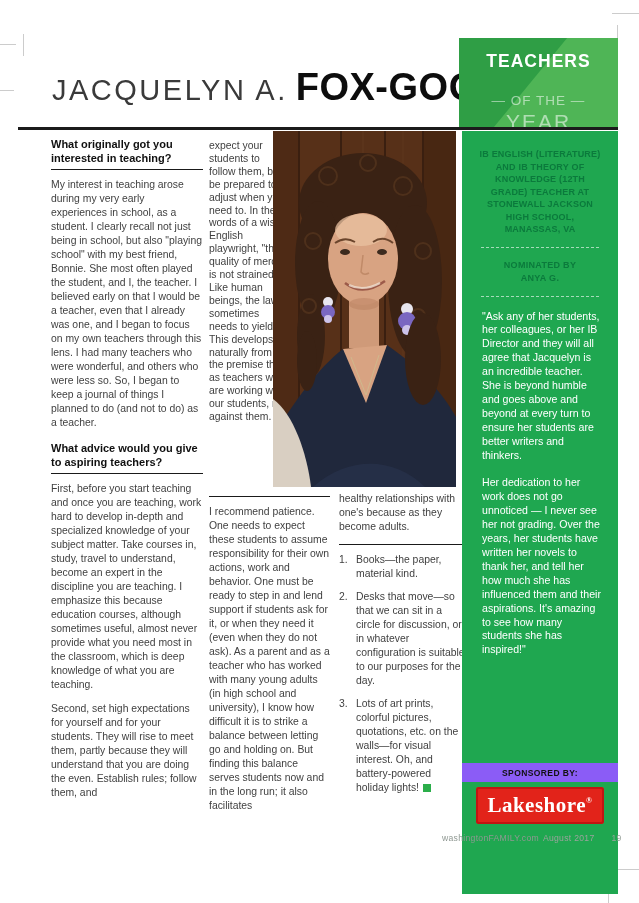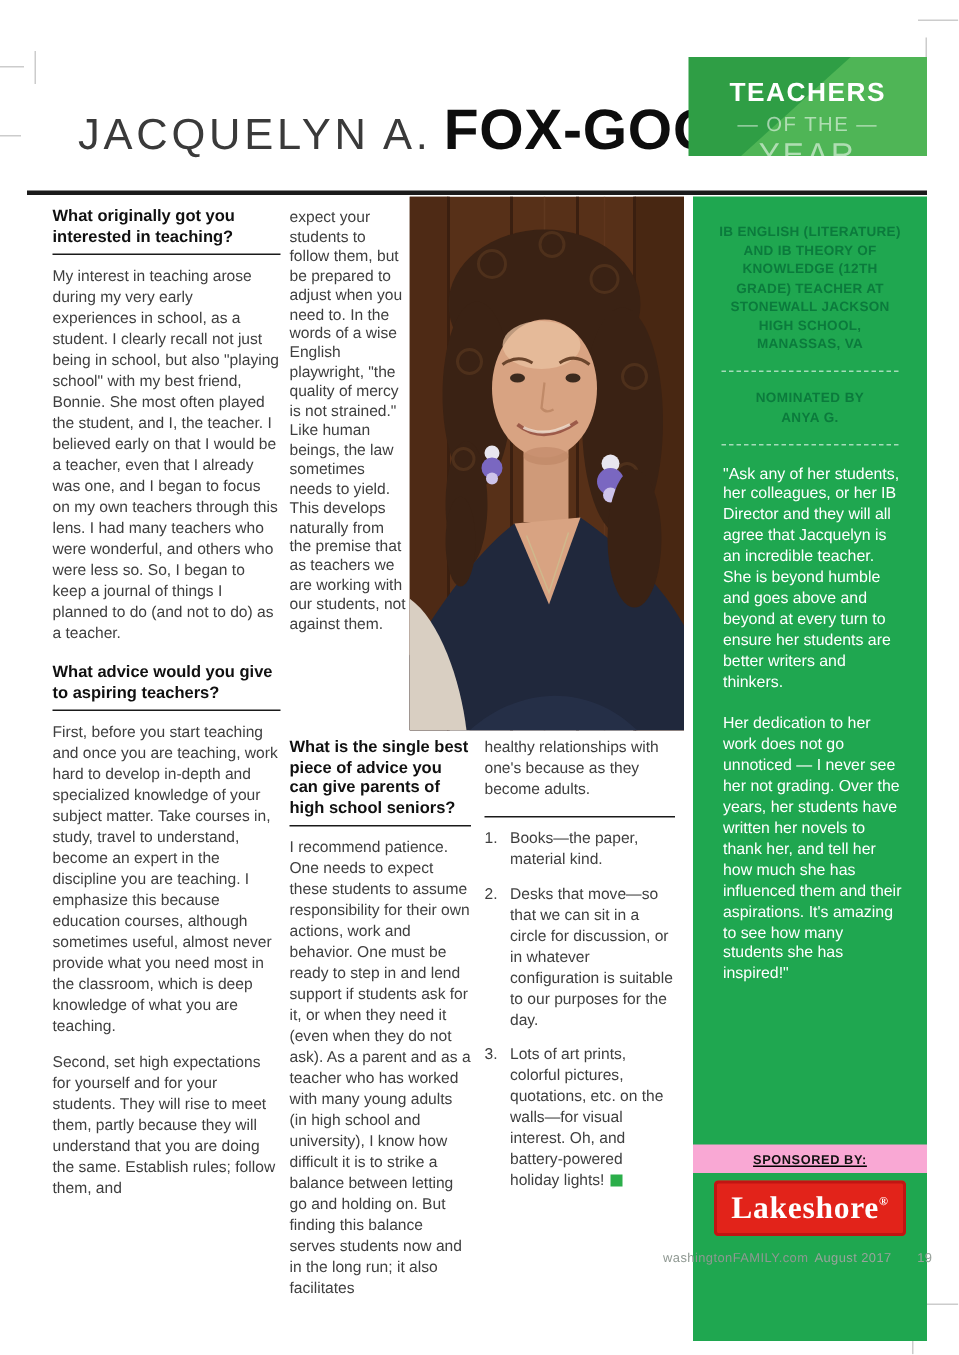--- a/index.html
+++ b/index.html
@@ -10,30 +10,30 @@
   .crop{position:absolute;background:#cccccc;}
 
   
   .name{position:absolute;left:52px;top:66px;display:flex;align-items:baseline;white-space:nowrap;justify-content:flex-end;}
   .name-light{font-size:29px;font-weight:300;letter-spacing:2.5px;color:#3a3a3a;}
   .name-bold{font-size:38px;font-weight:800;letter-spacing:0.5px;color:#0d0d0d;margin-left:8px;}
 
   .rule{position:absolute;left:18px;top:127px;width:600px;height:3px;background:#1b1b1b;}
 
   
-  .banner{position:absolute;left:459px;top:38px;width:159px;height:66px;background:#2F9E45;overflow:hidden;text-align:center;}
+  .banner{position:absolute;left:459px;top:38px;width:159px;height:89px;background:#2F9E45;overflow:hidden;text-align:center;}
   .banner .light{position:absolute;left:0;top:0;width:100%;height:100%;
       background:#4FB556;clip-path:polygon(22% 100%,68% 0,100% 0,100% 100%);}
   .banner .txt{position:relative;z-index:2;padding-top:13px;}
   .banner-top{color:#ffffff;font-weight:800;font-size:17.5px;letter-spacing:1px;}
-  .banner-mid{color:rgba(255,255,255,0.55);font-weight:400;font-size:13.5px;letter-spacing:1px;margin-top:3px;}
+  .banner-mid{color:rgba(255,255,255,0.55);font-weight:400;font-size:13.5px;letter-spacing:1px;margin-top:21px;}
   .banner-bot{color:rgba(255,255,255,0.55);font-weight:400;font-size:21px;letter-spacing:2px;margin-top:2px;}
 
   
-  .col{position:absolute;color:#3f3f3f;font-size:10.4px;line-height:14px;}
+  .col{position:absolute;color:#3f3f3f;font-size:10.4px;line-height:14px;margin-left:16px;}
   .col h3{margin:12px 0 0 0;font-size:11px;line-height:13.5px;color:#101010;font-weight:700;}
   .col h3:first-child{margin-top:0;}
   .hu{border:none;border-top:1.5px solid #1a1a1a;margin:4px 0 8px 0;}
   .col p{margin:0 0 10px 0;}
   .col1{left:35px;top:138px;width:152px;}
   .col2t{left:193px;top:140px;width:78px;line-height:12.9px;}
   .col2b{left:193px;top:492px;width:121px;}
   .col3{left:323px;top:492px;width:127px;}
   .li{display:grid;grid-template-columns:17px 1fr;margin-bottom:9px;}
   .endmark{display:inline-block;width:8px;height:8px;background:#2BAE4A;margin-left:4px;vertical-align:-1px;}
@@ -43,22 +43,22 @@
 
   
   .sidebar{position:absolute;left:462px;top:131px;width:156px;height:763px;background:#1FA750;}
   .sb-role{margin:17px auto 0 auto;width:126px;text-align:center;color:#0B7A3C;
            font-weight:700;font-size:9px;line-height:12.5px;letter-spacing:0.2px;}
   .sb-div{border:none;border-top:1px dashed rgba(255,255,255,0.6);width:118px;margin:11px auto;}
   .sb-nom{margin:0 auto;width:126px;text-align:center;color:#0B7A3C;font-weight:700;
           font-size:9px;line-height:13px;letter-spacing:0.3px;}
   .sb-quote{color:#ffffff;font-size:10.6px;line-height:13.9px;padding:2px 14px 0 20px;}
   .sb-quote p{margin:0 0 14px 0;}
-  .sb-sponsor-band{position:absolute;left:0;top:632px;width:100%;height:19px;background:#f9a8d4;
-      display:flex;align-items:center;justify-content:center;text-decoration:underline;}
+  .sb-sponsor-band{position:absolute;left:0;top:632px;width:100%;height:19px;background:#8b5cf6;
+      display:flex;align-items:center;justify-content:center;}
   .sb-sponsor-label{color:#111;font-weight:800;font-size:8.5px;letter-spacing:0.4px;}
   .lakeshore{position:absolute;left:14px;top:656px;width:128px;height:37px;background:#E2231A;
       border-radius:3px;box-shadow:inset 0 0 0 2px #c11512;display:flex;align-items:center;justify-content:center;}
   .lakeshore .lk{font-family:"Liberation Serif",serif;font-weight:700;color:#fff;font-size:21px;letter-spacing:0.5px;}
   .lakeshore .reg{font-family:"Liberation Serif",serif;color:#fff;font-size:8px;vertical-align:9px;}
 
   
   .footer{position:absolute;left:442px;top:833px;z-index:5;display:flex;align-items:baseline;
       font-size:8.6px;color:#9aa39c;letter-spacing:0.3px;}
   .footer .f-site{color:#8f9892;}
@@ -94,21 +94,21 @@
     </div>
   </div>
 
   <div class="col col1">
     <h3>What originally got you interested in teaching?</h3>
     <hr class="hu">
     <p>My interest in teaching arose during my very early experiences in school, as a student. I clearly recall not just being in school, but also "playing school" with my best friend, Bonnie. She most often played the student, and I, the teacher. I believed early on that I would be a teacher, even that I already was one, and I began to focus on my own teachers through this lens. I had many teachers who were wonderful, and others who were less so. So, I began to keep a journal of things I planned to do (and not to do) as a teacher.</p>
     <h3>What advice would you give to aspiring teachers?</h3>
     <hr class="hu">
     <p>First, before you start teaching and once you are teaching, work hard to develop in-depth and specialized knowledge of your subject matter. Take courses in, study, travel to understand, become an expert in the discipline you are teaching. I emphasize this because education courses, although sometimes useful, almost never provide what you need most in the classroom, which is deep knowledge of what you are teaching.</p>
-    <p>Second, set high expectations for yourself and for your students. They will rise to meet them, partly because they will understand that you are doing the same. Establish rules; follow them, and</p>
+    <p>Second, set high expectations for yourself and for your students. They will rise to meet them, partly because they will understand that you are doing the even. Establish rules; follow them, and</p>
   </div>
 
   <div class="col col2t">
     <p>expect your students to follow them, but be prepared to adjust when you need to. In the words of a wise English playwright, "the quality of mercy is not strained." Like human beings, the law sometimes needs to yield. This develops naturally from the premise that as teachers we are working with our students, not against them.</p>
   </div>
 
   <div class="photo">
     <svg width="183" height="356" viewBox="0 0 183 356" xmlns="http://www.w3.org/2000/svg">
       <rect x="0" y="0" width="183" height="356" fill="#573018"></rect>
       <rect x="0" y="0" width="26" height="356" fill="#4e2a15"></rect>
@@ -157,21 +157,20 @@
       <path d="M40,356 C75,325 120,325 152,356 Z" fill="#2a3450" opacity="0.55"></path>
 
       <ellipse cx="150" cy="228" rx="18" ry="46" fill="#3a2214"></ellipse>
       <ellipse cx="34" cy="230" rx="10" ry="30" fill="#3a2214"></ellipse>
 
       <path d="M0,356 L0,268 C20,282 34,322 38,356 Z" fill="#d9cfc2"></path>
     </svg>
   </div>
 
   <div class="col col2b">
-    <h3>What is the single best piece of advice you can give parents of high school seniors?</h3>
     <hr class="hu">
     <p>I recommend patience. One needs to expect these students to assume responsibility for their own actions, work and behavior. One must be ready to step in and lend support if students ask for it, or when they need it (even when they do not ask). As a parent and as a teacher who has worked with many young adults (in high school and university), I know how difficult it is to strike a balance between letting go and holding on. But finding this balance serves students now and in the long run; it also facilitates</p>
   </div>
 
   <div class="col col3">
     <p>healthy relationships with one's because as they become adults.</p>
     <hr class="hu">
     <div class="li">
       <span>1.</span>
       <span>Books—the paper, material kind.</span>

